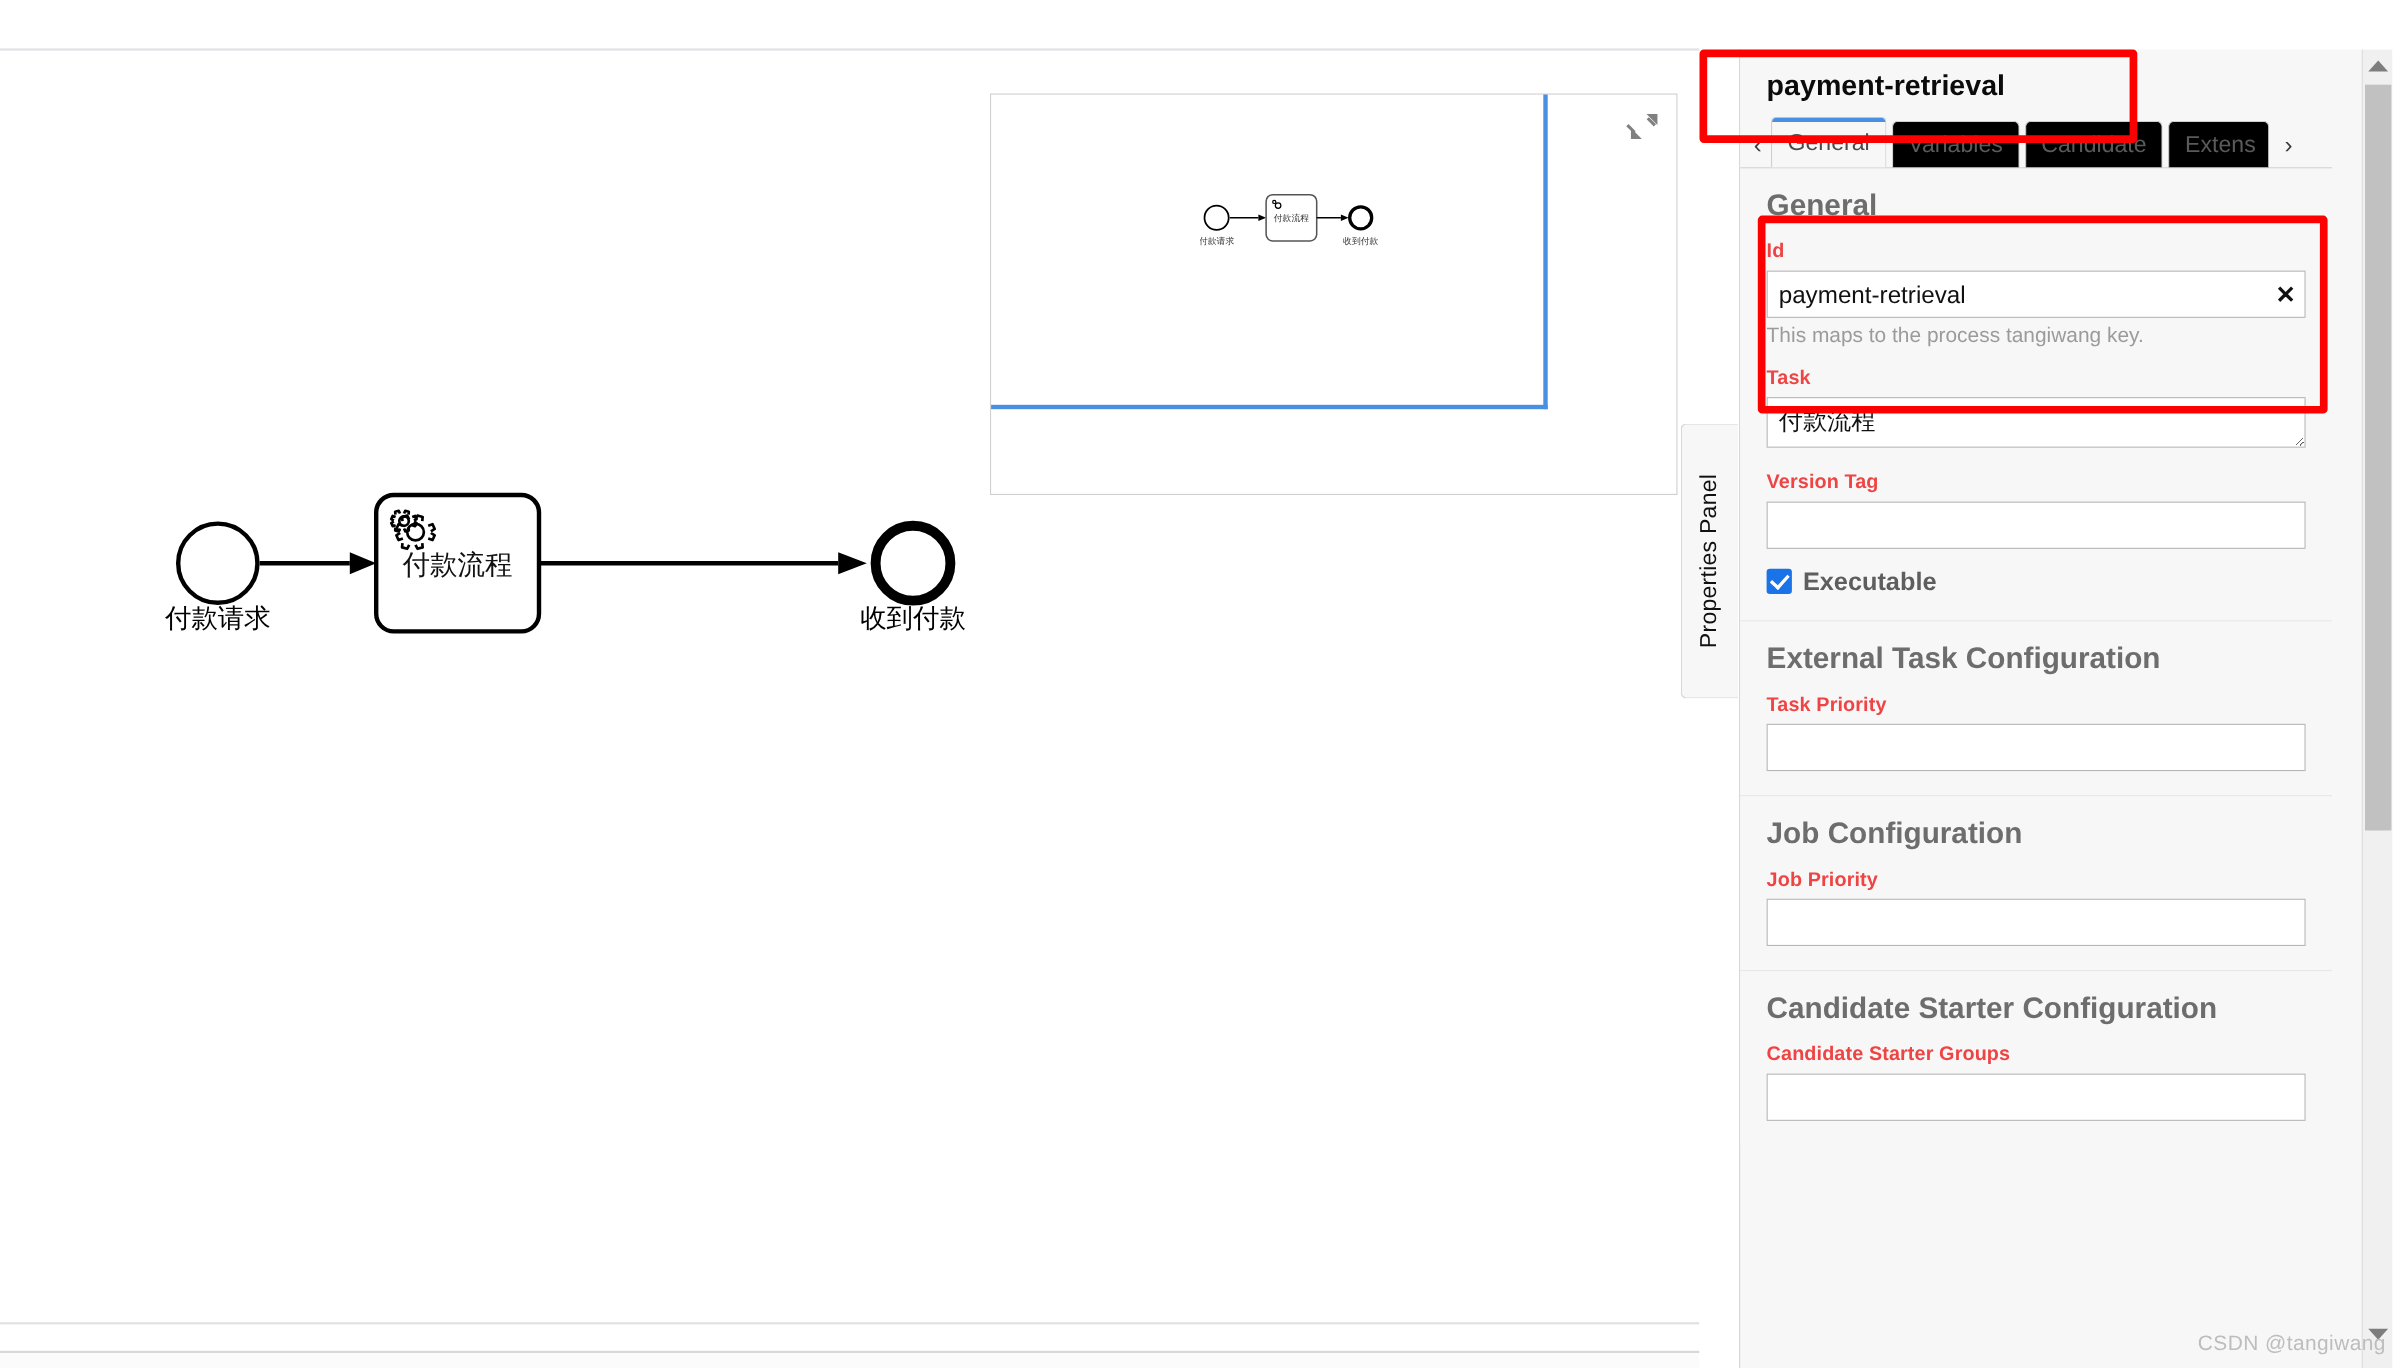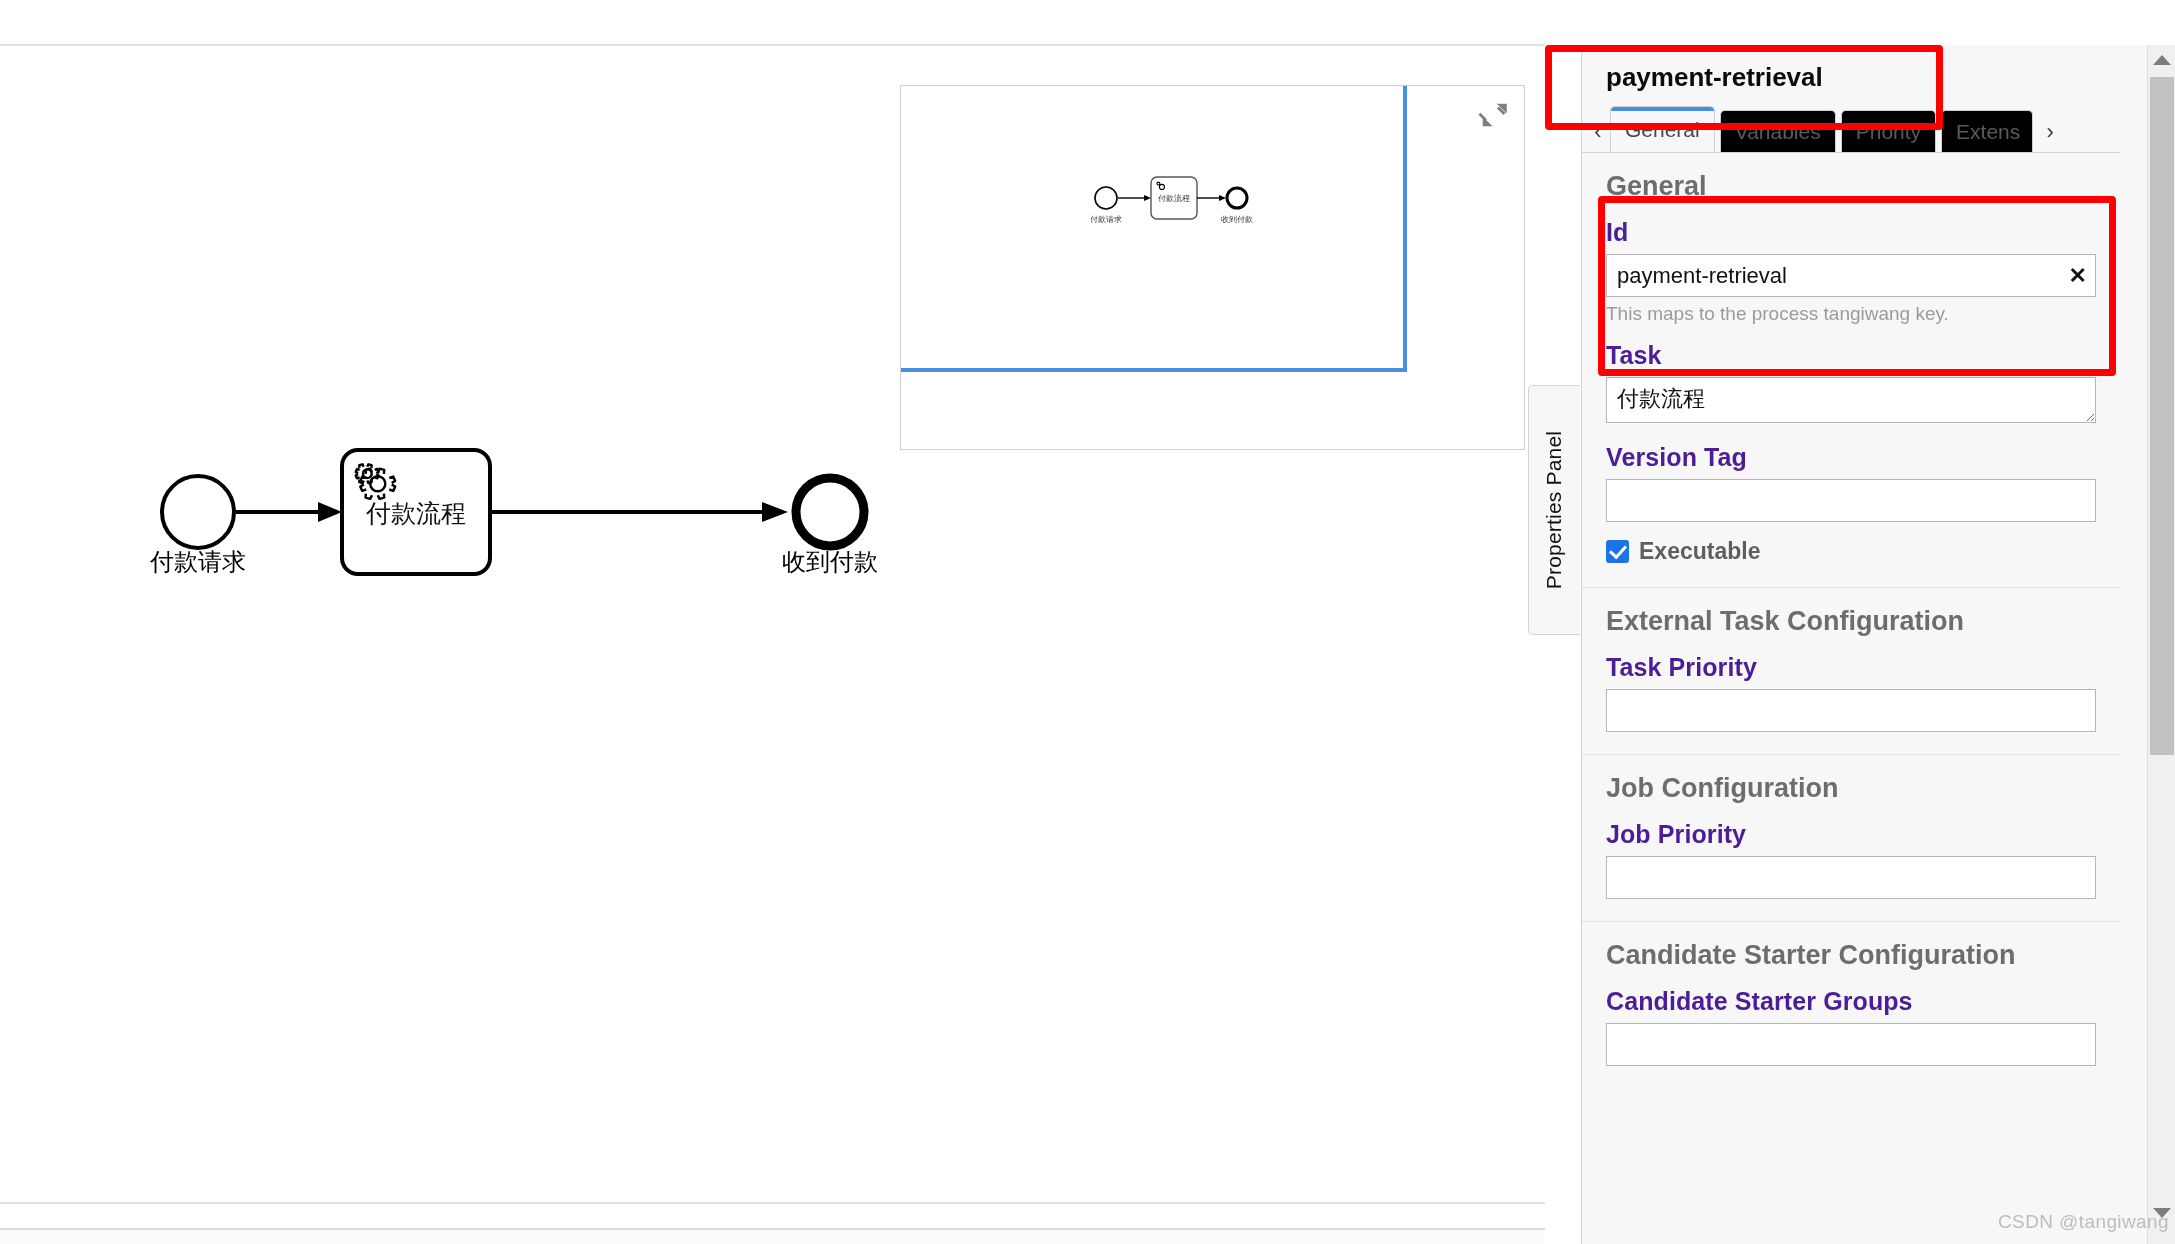--- a/index.html
+++ b/index.html
@@ -172,23 +172,23 @@
   .group-head {
     font-size: 27px;
     font-weight: bold;
     color: #6d6d6d;
     margin: 0 0 16px 0;
     line-height: 1.15;
   }
   .field { margin-bottom: 16px; }
   .field:last-child { margin-bottom: 0; }
   .field-label {
-    font-size: 25px;
+    font-size: 18px;
     font-weight: bold;
-    color: #4c1d95;
+    color: #ef4444;
     margin-bottom: 7px;
     letter-spacing: .1px;
   }
   .input-wrap { position: relative; }
   .tinput {
     width: 100%;
     height: 43px;
     border: 1px solid #b6b6b6;
     background: #ffffff;
     font-size: 22px;
@@ -380,21 +380,21 @@
   <div id="props-panel">
 
     <div id="props-inner">
 
       <div class="panel-title">payment-retrieval</div>
 
       <div class="tabs-row">
         <div class="tab-arrow">‹</div>
         <div class="tab active">General</div>
         <div class="tab">Variables</div>
-        <div class="tab">Priority</div>
+        <div class="tab">Candidate</div>
         <div class="tab clipped">Extens</div>
         <div class="tab-arrow">›</div>
       </div>
 
       <div class="group">
         <div class="group-head">General</div>
 
         <div class="field">
           <div class="field-label">Id</div>
           <div class="input-wrap">

